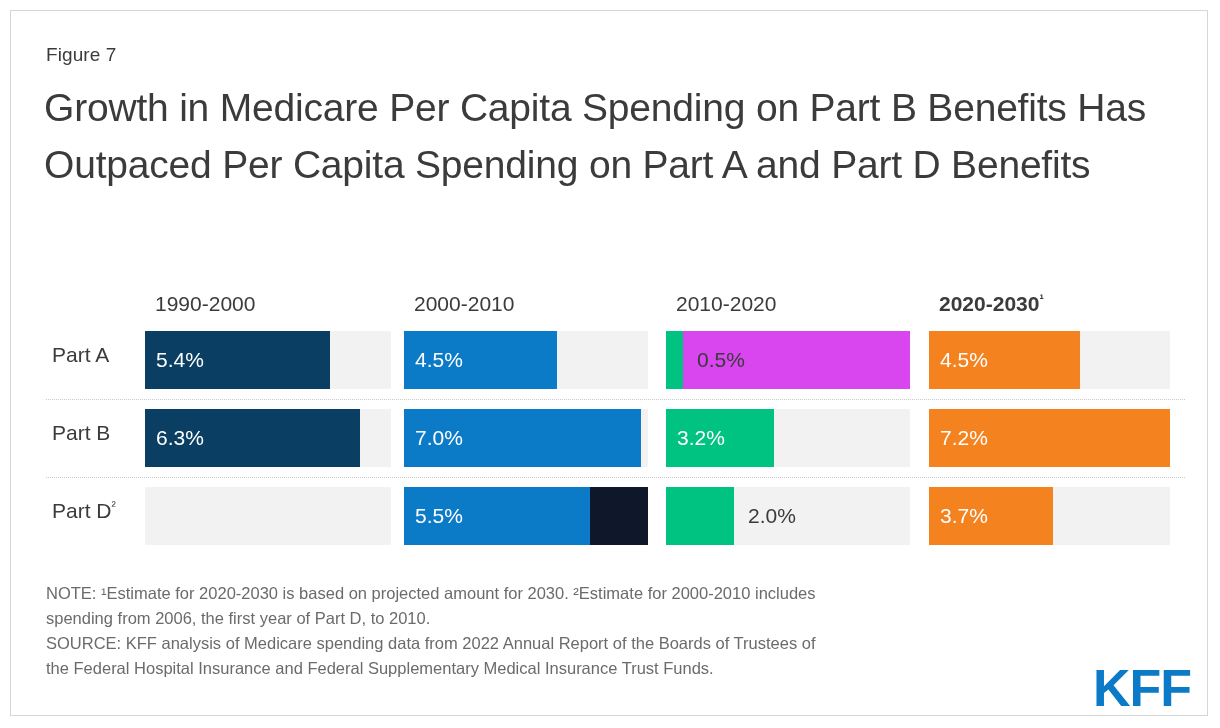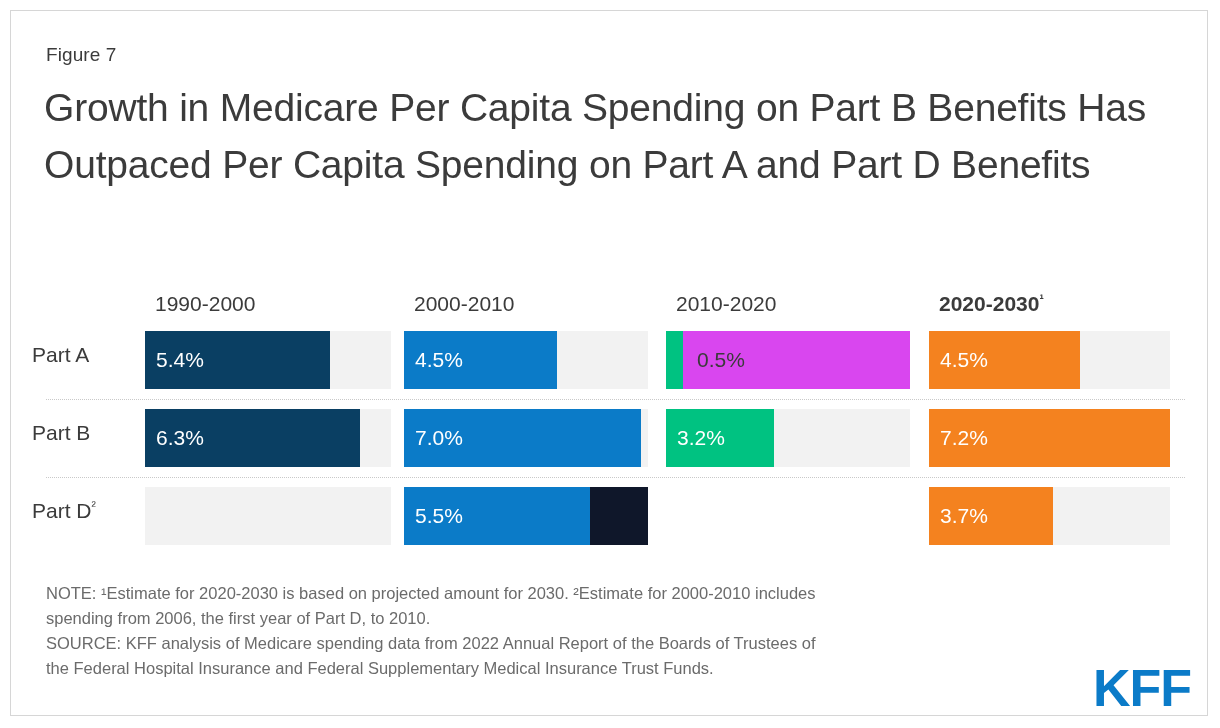--- a/index.html
+++ b/index.html
@@ -65,21 +65,21 @@
     top: 281px;
   }
   .col-header sup {
     font-size: 13px;
     vertical-align: super;
     line-height: 0;
   }
 
   .row-label {
     position: absolute;
-    left: 21px;
+    left: 41px;
     font-size: 21px;
     color: #3b3b3b;
     white-space: nowrap;
     text-align: right;
   }
   .row-label sup {
     font-size: 13px;
     vertical-align: super;
     line-height: 0;
   }
@@ -193,20 +193,24 @@
       </div>
       <div class="track" style="left: 918px; top: 398px; width: 241px; background: rgb(242, 242, 242);">
         <div class="bar" style="width: 241px; background: rgb(244, 130, 31);"></div>
         <div class="bar-value inside">7.2%</div>
       </div>
       <div class="track" style="left: 134px; top: 476px; width: 246px; background: rgb(242, 242, 242);"></div>
       <div class="track" style="left: 393px; top: 476px; width: 244px; background: #0f172a;">
         <div class="bar" style="width: 186px; background: rgb(11, 123, 200);"></div>
         <div class="bar-value inside">5.5%</div>
       </div>
+      <div class="track" style="left: 655px; top: 476px; width: 244px; background: rgb(242, 242, 242);">
+        <div class="bar" style="width: 68px; background: rgb(0, 194, 129);"></div>
+        <div class="bar-value outside" style="left: 82px;">2.0%</div>
+      </div>
       <div class="track" style="left: 918px; top: 476px; width: 241px; background: rgb(242, 242, 242);">
         <div class="bar" style="width: 124px; background: rgb(244, 130, 31);"></div>
         <div class="bar-value inside">3.7%</div>
       </div>
     </div>
 
   <div id="notes">
     <div class="note-line">NOTE: ¹Estimate for 2020-2030 is based on projected amount for 2030. ²Estimate for 2000-2010 includes</div>
     <div class="note-line">spending from 2006, the first year of Part D, to 2010.</div>
     <div class="note-line">SOURCE: KFF analysis of Medicare spending data from 2022 Annual Report of the Boards of Trustees of</div>

